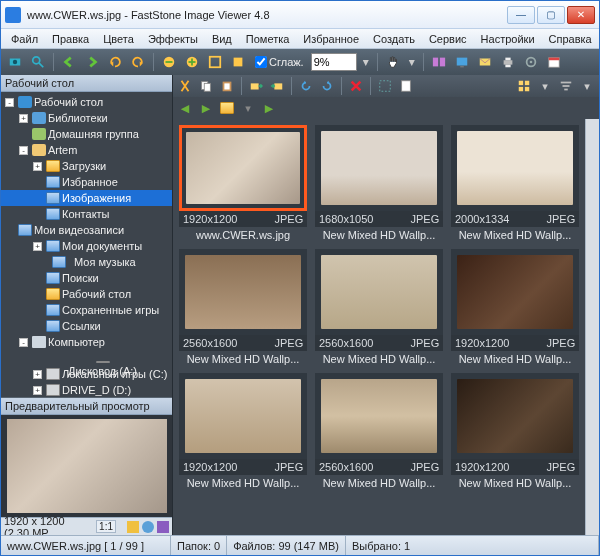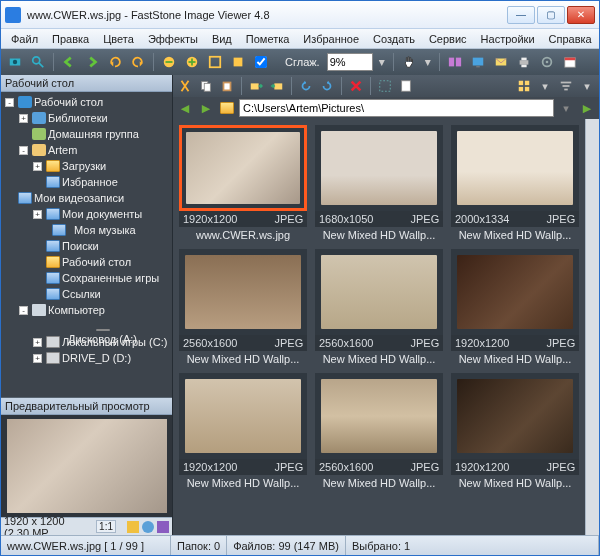--- a/index.html
+++ b/index.html
@@ -11,21 +11,21 @@
 .winbtns { display: flex; gap: 2px; }
 .winbtn { width: 28px; height: 18px; background: linear-gradient(#f6fbff,#d8e8fb); border: 1px solid #9fbedf; border-radius: 2px; display: flex; align-items: center; justify-content: center; color: #34608f; font-size: 10px; cursor: pointer; }
 .winbtn.close { background: linear-gradient(#f28f7e,#d8402a); border-color: #a62f1b; color: #fff; }
 .menubar { height: 20px; background: linear-gradient(#f6f9fc,#dfe8f3); display: flex; align-items: center; padding: 0 4px; gap: 2px; border-bottom: 1px solid #b7c6d7; }
 .menubar span { padding: 1px 6px; color: #222; cursor: pointer; }
 .toolbar { height: 26px; background: linear-gradient(#5b6a78,#434f5a); display: flex; align-items: center; padding: 0 4px; gap: 3px; }
 .tbtn { width: 20px; height: 20px; border-radius: 2px; display: flex; align-items: center; justify-content: center; cursor: pointer; font-size: 12px; }
 .tbtn svg { width: 14px; height: 14px; }
 .tsep { width: 1px; height: 18px; background: #6e7c89; margin: 0 2px; }
 .zoom-box { width: 46px; height: 18px; background: #fff; border: 1px solid #888; font-size: 11px; padding: 0 2px; }
-.smooth { color: #eee; display: flex; align-items: center; gap: 18px; margin: 0 4px; }
+.smooth { color: #eee; display: flex; align-items: center; gap: 2px; margin: 0 4px; }
 .smooth input { width: 12px; height: 12px; }
 .body { flex: 1; display: flex; background: #3d444c; min-height: 0; }
 .left { width: 172px; background: #3d444c; display: flex; flex-direction: column; border-right: 1px solid #252c33; }
 .left-header { background: linear-gradient(#c9d7e7,#adbfd4); color: #222; padding: 2px 4px; border-bottom: 1px solid #8aa0b9; }
 .tree { flex: 1; overflow: auto; padding: 2px 0; color: #eee; }
 .tree-item { display: flex; align-items: center; height: 16px; padding-left: 4px; gap: 2px; cursor: pointer; white-space: nowrap; }
 .tree-item.sel { background: #1d6fd6; color: #fff; }
 .expander { width: 9px; height: 9px; border: 1px solid #bbb; background: #fff; color: #333; font-size: 8px; line-height: 7px; text-align: center; margin-right: 2px; }
 .expander.none { visibility: hidden; }
 .ticon { width: 14px; height: 12px; display: inline-block; }
@@ -240,20 +240,30 @@
           <div class="tree-item" style="padding-left: 32px;">
             <span class="expander">+</span>
             <span class="ticon folder"></span>
             <span>Загрузки</span>
           </div>
           <div class="tree-item" style="padding-left: 32px;">
             <span class="expander none">+</span>
             <span class="ticon folder-blue"></span>
             <span>Избранное</span>
           </div>
+          <div class="tree-item sel" style="padding-left: 32px;">
+            <span class="expander none">+</span>
+            <span class="ticon folder-blue"></span>
+            <span>Изображения</span>
+          </div>
+          <div class="tree-item" style="padding-left: 32px;">
+            <span class="expander none">+</span>
+            <span class="ticon folder-blue"></span>
+            <span>Контакты</span>
+          </div>
           <div class="tree-item" style="">
             <span class="expander none">+</span>
             <span class="ticon folder-blue"></span>
             <span>Мои видеозаписи</span>
           </div>
           <div class="tree-item" style="padding-left: 32px;">
             <span class="expander">+</span>
             <span class="ticon folder-blue"></span>
             <span>Мои документы</span>
           </div>
@@ -399,21 +409,20 @@
           </div>
         <div class="rtbtn" style="color:#ccc">▾</div>
       </div>
 
       <div class="path-bar">
         <div class="rtbtn" style="color:#6db23a">◀</div>
         <div class="rtbtn" style="color:#6db23a">▶</div>
         <div class="rtbtn">
             <span class="ticon folder"></span>
           </div>
-        <input class="path-input" value="C:\Users\Artem\Pictures\" style="">
         <div class="rtbtn" style="color:#888">▾</div>
         <div class="rtbtn" style="color:#6db23a">▶</div>
       </div>
 
       <div style="flex:1;display:flex;min-height:0">
         <div class="grid">
           <div class="grid-inner" id="grid">
               <div class="thumb selected">
                 <div class="thumb-img">
                   <div class="pic p1"></div>

